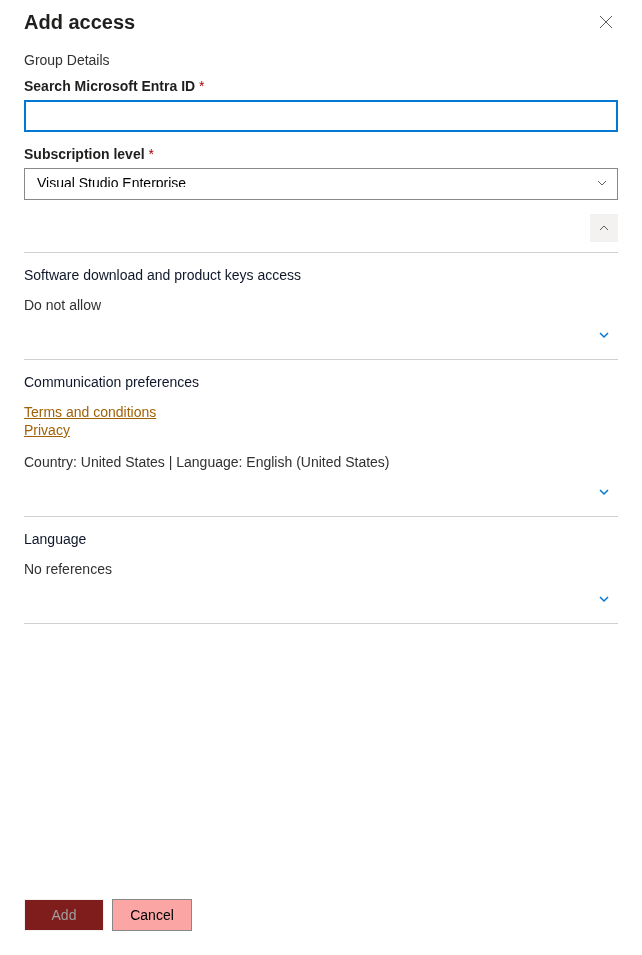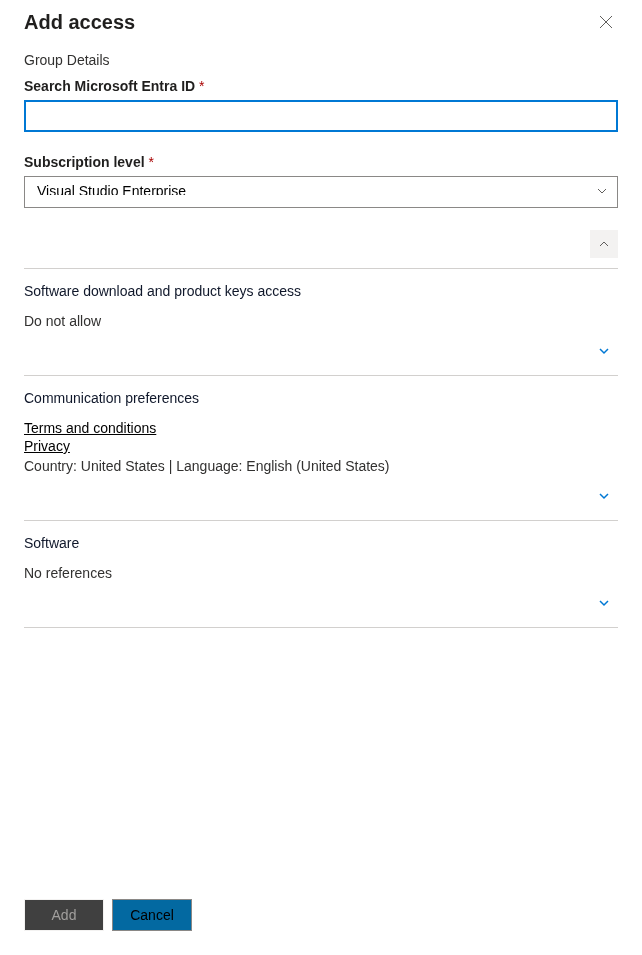--- a/index.html
+++ b/index.html
@@ -31,21 +31,21 @@
       display: flex;
       align-items: center;
       justify-content: center;
       cursor: pointer;
       background: transparent;
       border: none;
       color: #605e5c;
     }
     .close-btn svg { width: 14px; height: 14px; }
     .form-content { flex: 1; }
-    .field-group { margin-bottom: 22px; }
+    .field-group { margin-bottom: 14px; }
     .subtitle {
       font-size: 14px;
       color: #323130;
       margin-bottom: 10px;
     }
     .label {
       display: block;
       font-size: 14px;
       font-weight: 600;
       color: #201f1e;
@@ -118,31 +118,31 @@
       color: #323130;
       margin-bottom: 6px;
     }
     .desc {
       font-size: 14px;
       color: #323130;
       line-height: 1.4;
       margin-bottom: 4px;
     }
     .link {
-      color: #000000;
+      color: #a16207;
       text-decoration: underline;
       cursor: pointer;
       display: inline-block;
       margin-bottom: 2px;
       text-align: right;
     }
     .locale {
       font-size: 14px;
       color: #323130;
-      margin-top: 2px;
+      margin-top: 14px;
     }
     .expand-row {
       text-align: right;
       margin-top: 8px;
     }
     .expand-btn {
       display: inline-flex;
       width: 28px;
       height: 28px;
       align-items: center;
@@ -157,25 +157,25 @@
       gap: 8px;
       padding-top: 10px;
     }
     .btn {
       min-width: 80px;
       height: 32px;
       padding: 0 16px;
       font-size: 14px;
       font-family: inherit;
       border: 1px solid #8a8886;
-      background: #0369a1;
+      background: #fca5a5;
       cursor: pointer;
     }
     .btn-primary {
-      background: #404040;
+      background: #7f1d1d;
       border: 1px solid #f3f2f1;
       color: #a19f9d;
       cursor: default;
     }
     .chev { width: 12px; height: 12px; }
   </style>
 </head>
 <body>
 
 <div class="header">
@@ -247,21 +247,21 @@
     <div class="expand-row">
       <button class="expand-btn">
         <svg class="chev" viewBox="0 0 12 12" fill="none" stroke="currentColor" stroke-width="1.5">
           <polyline points="2,4 6,8 10,4"></polyline>
         </svg>
       </button>
     </div>
   </div>
 
   <div class="section">
-    <div class="section-title">Software</div>
+    <div class="section-title">Language</div>
     <div class="section-value">No references</div>
     <div class="expand-row">
       <button class="expand-btn">
         <svg class="chev" viewBox="0 0 12 12" fill="none" stroke="currentColor" stroke-width="1.5">
           <polyline points="2,4 6,8 10,4"></polyline>
         </svg>
       </button>
     </div>
   </div>
 

